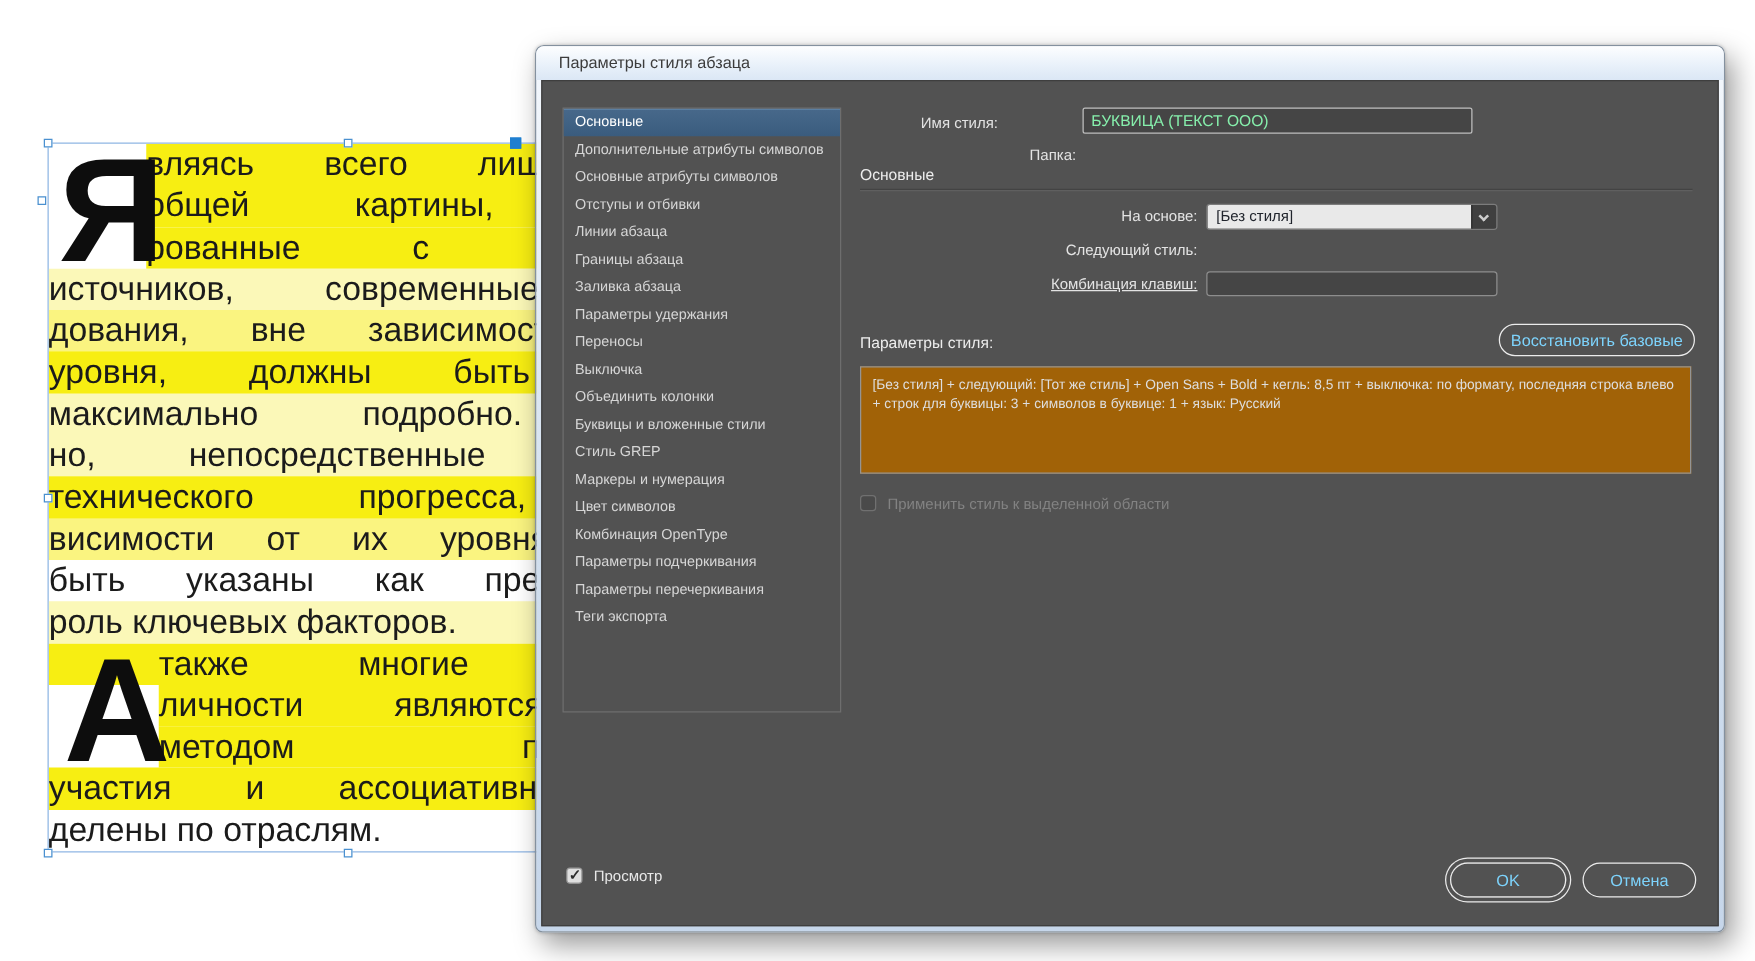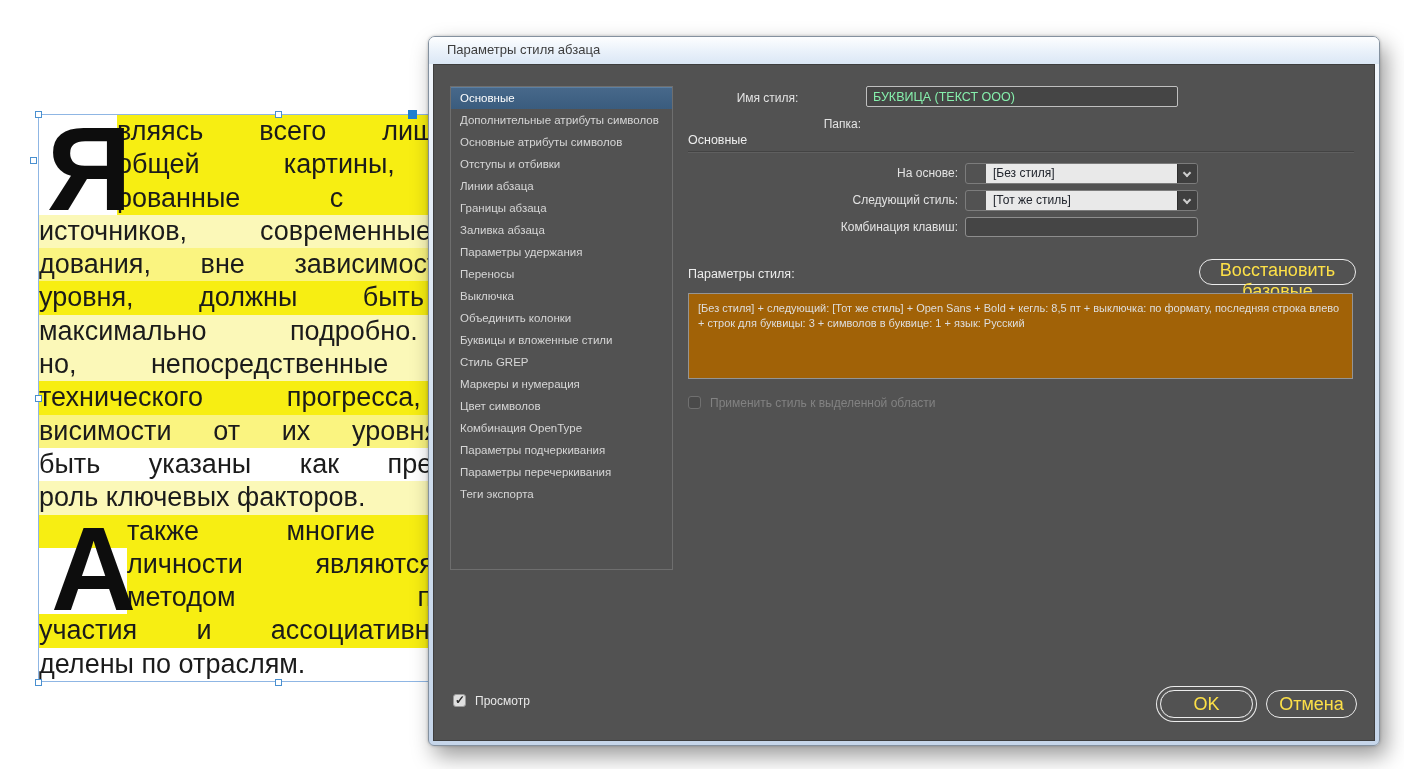--- a/index.html
+++ b/index.html
@@ -54,30 +54,30 @@
   
   .lbl { position:absolute; font-size:12px; color:#e3e3e3; text-align:right; }
   .hdr { position:absolute; font-size:12.5px; color:#ededed; }
   .divider { position:absolute; height:2px; border-top:1px solid #434343;
              border-bottom:1px solid #5f5f5f; }
   .txt-input { position:absolute; background:#454545; border:1px solid #bfbfbf;
                border-radius:2px; color:#86efac; font-size:12.5px; padding:0 6px;
                font-family:"Liberation Sans", sans-serif; outline:none; }
   .txt-input.dim { border-color:#8d8d8d; border-radius:3px; }
   .combo { position:absolute; display:flex; height:21px; border:1px solid #7c7c7c;
-           border-radius:3px; overflow:hidden;padding-left:20px; }
+           border-radius:3px; overflow:hidden; }
   .combo .fld { flex:1; background:#e9e9e9; color:#20242c; font-size:12px;
                 line-height:19px; padding:0 7px; white-space:nowrap; }
   .combo .btn { width:20px; background:#3f3f3f; border-left:1px solid #2e2e2e;
                 position:relative; }
   .combo .btn .chev { position:absolute; left:6px; top:6px; width:6px; height:6px;
                       border-right:2px solid #cdcdcd; border-bottom:2px solid #cdcdcd;
                       transform:rotate(45deg); }
   .pill { position:absolute; background:transparent; border:1px solid #ececec;
-          border-radius:14px; color:#fde047; font-size:18px; text-align:center;
+          border-radius:14px; color:#7dd3fc; font-size:13px; text-align:center;
           font-family:"Liberation Sans", sans-serif; cursor:pointer; }
   .pill.default { box-shadow:0 0 0 3px #525252, 0 0 0 4px #ececec; }
   #settings-box { position:absolute; background:#a16207; border:1px solid #949494;
                   color:#dedede; font-size:11px; line-height:15px; padding:7px 9px; }
   .cb { position:absolute; width:13px; height:13px; border-radius:3px; }
   .cb.on { background:#dfdfdf; border:1px solid #9a9a9a; }
   .cb.on .mark { position:absolute; left:1px; top:-2px; font-size:12px; color:#2d2d2d;
                  font-weight:bold; }
   .cb.off { background:#4a4a4a; border:1px solid #707070; }
   .cb-lbl { position:absolute; font-size:12px; color:#e8e8e8; }
@@ -163,28 +163,22 @@
 
       <div class="lbl" style="left:240px; top:101px; width:284px;">На основе:</div>
       <div class="combo" style="left:531px; top:98px; width:233px;">
         <span class="fld">[Без стиля]</span>
         <span class="btn">
             <span class="chev"></span>
           </span>
       </div>
 
       <div class="lbl" style="left:240px; top:128px; width:284px;">Следующий стиль:</div>
-      <div class="combo" style="left:531px; top:125px; width:233px;">
-        <span class="fld">[Тот же стиль]</span>
-        <span class="btn">
-            <span class="chev"></span>
-          </span>
-      </div>
 
-      <div class="lbl" style="left:240px; top:155px; width:284px;">Комбинация клавиш:</div>
+      <div class="lbl" style="left:240px; top:155px; width:284px;text-decoration:underline;">Комбинация клавиш:</div>
       <input class="txt-input dim" style="left: 531px; top: 152px; width: 233px; height: 20px;" value="">
 
       <div class="hdr" style="left:254px; top:202px;">Параметры стиля:</div>
       <button class="pill" style="left:765px; top:194px; width:157px; height:26px;">Восстановить базовые</button>
       <div id="settings-box" style="left:254px; top:228px; width:665px; height:86px;">[Без стиля] + следующий: [Тот же стиль] + Open Sans + Bold + кегль: 8,5 пт + выключка: по формату, последняя строка влево + строк для буквицы:  3 + символов в буквице:  1 + язык: Русский</div>
 
       <div class="cb off" style="left:254px; top:331px;"></div>
       <div class="cb-lbl disabled" style="left:276px; top:331px;">Применить стиль к выделенной области</div>
 
       <div class="cb on" style="left:19px; top:629px;">

